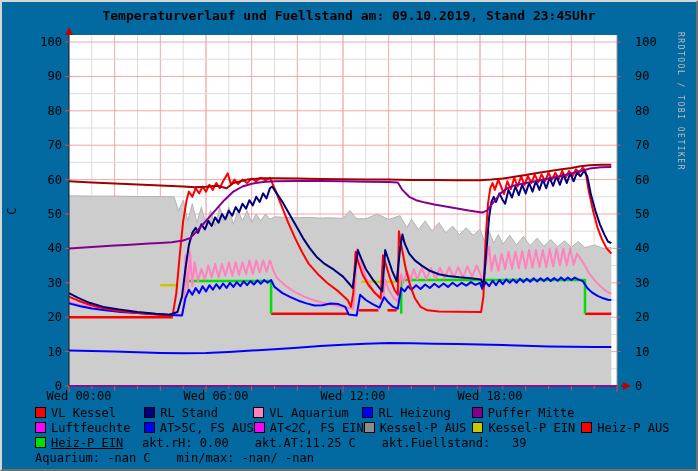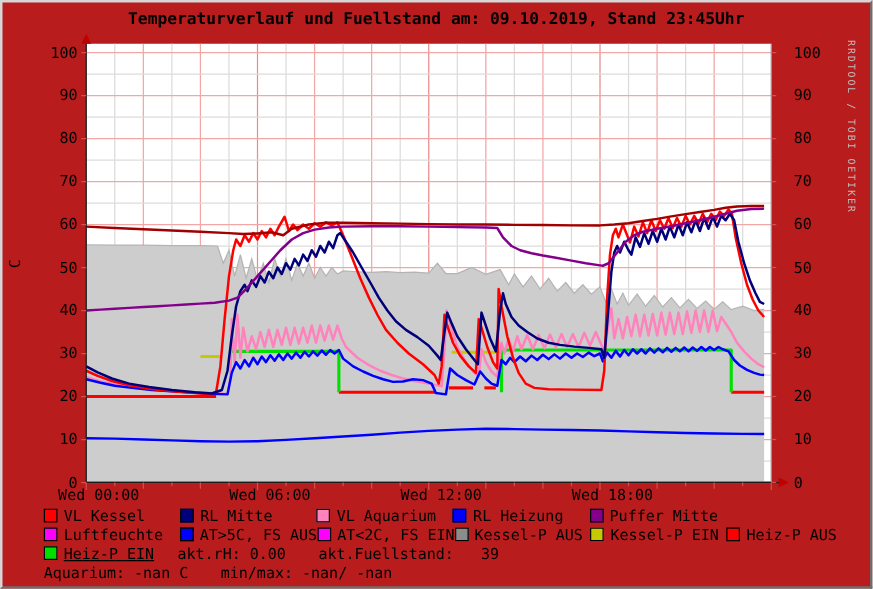--- a/index.html
+++ b/index.html
@@ -1,18 +1,18 @@
 <!DOCTYPE html>
 <html><head>
 <meta charset="utf-8">
 <style>
   html,body{margin:0;padding:0;background:#ffffff;}
   .frame{
     position:relative;width:698px;height:471px;box-sizing:border-box;
-    background:#b91c1c;
+    background:#0369a1;
     border-top:2px solid #d6d6d6;border-left:2px solid #d6d6d6;
     border-right:2px solid #6e6e6e;border-bottom:2px solid #6e6e6e;
     font-family:"DejaVu Sans Mono","Liberation Mono",monospace;color:#000;
     overflow:hidden;
   }
   .title{position:absolute;top:6px;left:0;width:100%;text-align:center;
     font-size:13px;font-weight:bold;white-space:pre;}
   .watermark{position:absolute;left:683px;top:30px;font-size:8px;color:#bcbcbc;
     letter-spacing:1.5px;transform:rotate(90deg);transform-origin:0 0;white-space:nowrap;}
   .ylabel{position:absolute;left:0px;top:202px;font-size:12px;
@@ -172,36 +172,37 @@
       <text x="60" y="44" text-anchor="end" font-size="12" fill="#000">100</text>
       <text x="633" y="44" text-anchor="start" font-size="12" fill="#000">100</text>
       <text x="77" y="398" text-anchor="middle" font-size="12" fill="#000">Wed 00:00</text>
       <text x="214" y="398" text-anchor="middle" font-size="12" fill="#000">Wed 06:00</text>
       <text x="351" y="398" text-anchor="middle" font-size="12" fill="#000">Wed 12:00</text>
       <text x="488" y="398" text-anchor="middle" font-size="12" fill="#000">Wed 18:00</text>
     </svg>
   <div class="legend" id="legend">
       <div class="lrow cols6">
         <span class="litem"><span class="sw" style="background: rgb(255, 0, 0);"></span><span>VL Kessel</span></span>
-        <span class="litem"><span class="sw" style="background: rgb(0, 0, 122);"></span><span>RL Mitte</span></span>
+        <span class="litem"><span class="sw" style="background: rgb(0, 0, 122);"></span><span>RL Stand</span></span>
         <span class="litem"><span class="sw" style="background: rgb(255, 130, 188);"></span><span>VL Aquarium</span></span>
         <span class="litem"><span class="sw" style="background: rgb(0, 0, 255);"></span><span>RL Heizung</span></span>
         <span class="litem"><span class="sw" style="background: rgb(132, 0, 140);"></span><span>Puffer Mitte</span></span>
       </div>
       <div class="lrow cols6">
         <span class="litem"><span class="sw" style="background: rgb(255, 0, 255);"></span><span>Luftfeuchte</span></span>
         <span class="litem"><span class="sw" style="background: rgb(0, 0, 255);"></span><span>AT&gt;5C, FS AUS</span></span>
         <span class="litem"><span class="sw" style="background: rgb(255, 0, 255);"></span><span>AT&lt;2C, FS EIN</span></span>
         <span class="litem"><span class="sw" style="background: rgb(140, 140, 140);"></span><span>Kessel-P AUS</span></span>
         <span class="litem"><span class="sw" style="background: rgb(200, 200, 0);"></span><span>Kessel-P EIN</span></span>
         <span class="litem"><span class="sw" style="background: rgb(255, 0, 0);"></span><span>Heiz-P AUS</span></span>
       </div>
       <div class="lrow">
         <span class="litem" style="width: 107px; text-decoration: underline;"><span class="sw" style="background: rgb(0, 224, 0);"></span><span>Heiz-P EIN</span></span>
         <span class="stat">akt.rH: 0.00</span>
+        <span class="stat">akt.AT:11.25 C</span>
         <span class="stat">akt.Fuellstand:   39</span>
       </div>
       <div class="lrow">
         <span class="stat">Aquarium: -nan C</span>
         <span class="stat">min/max: -nan/ -nan</span>
       </div>
     </div>
 </div>
 
 </body></html>

